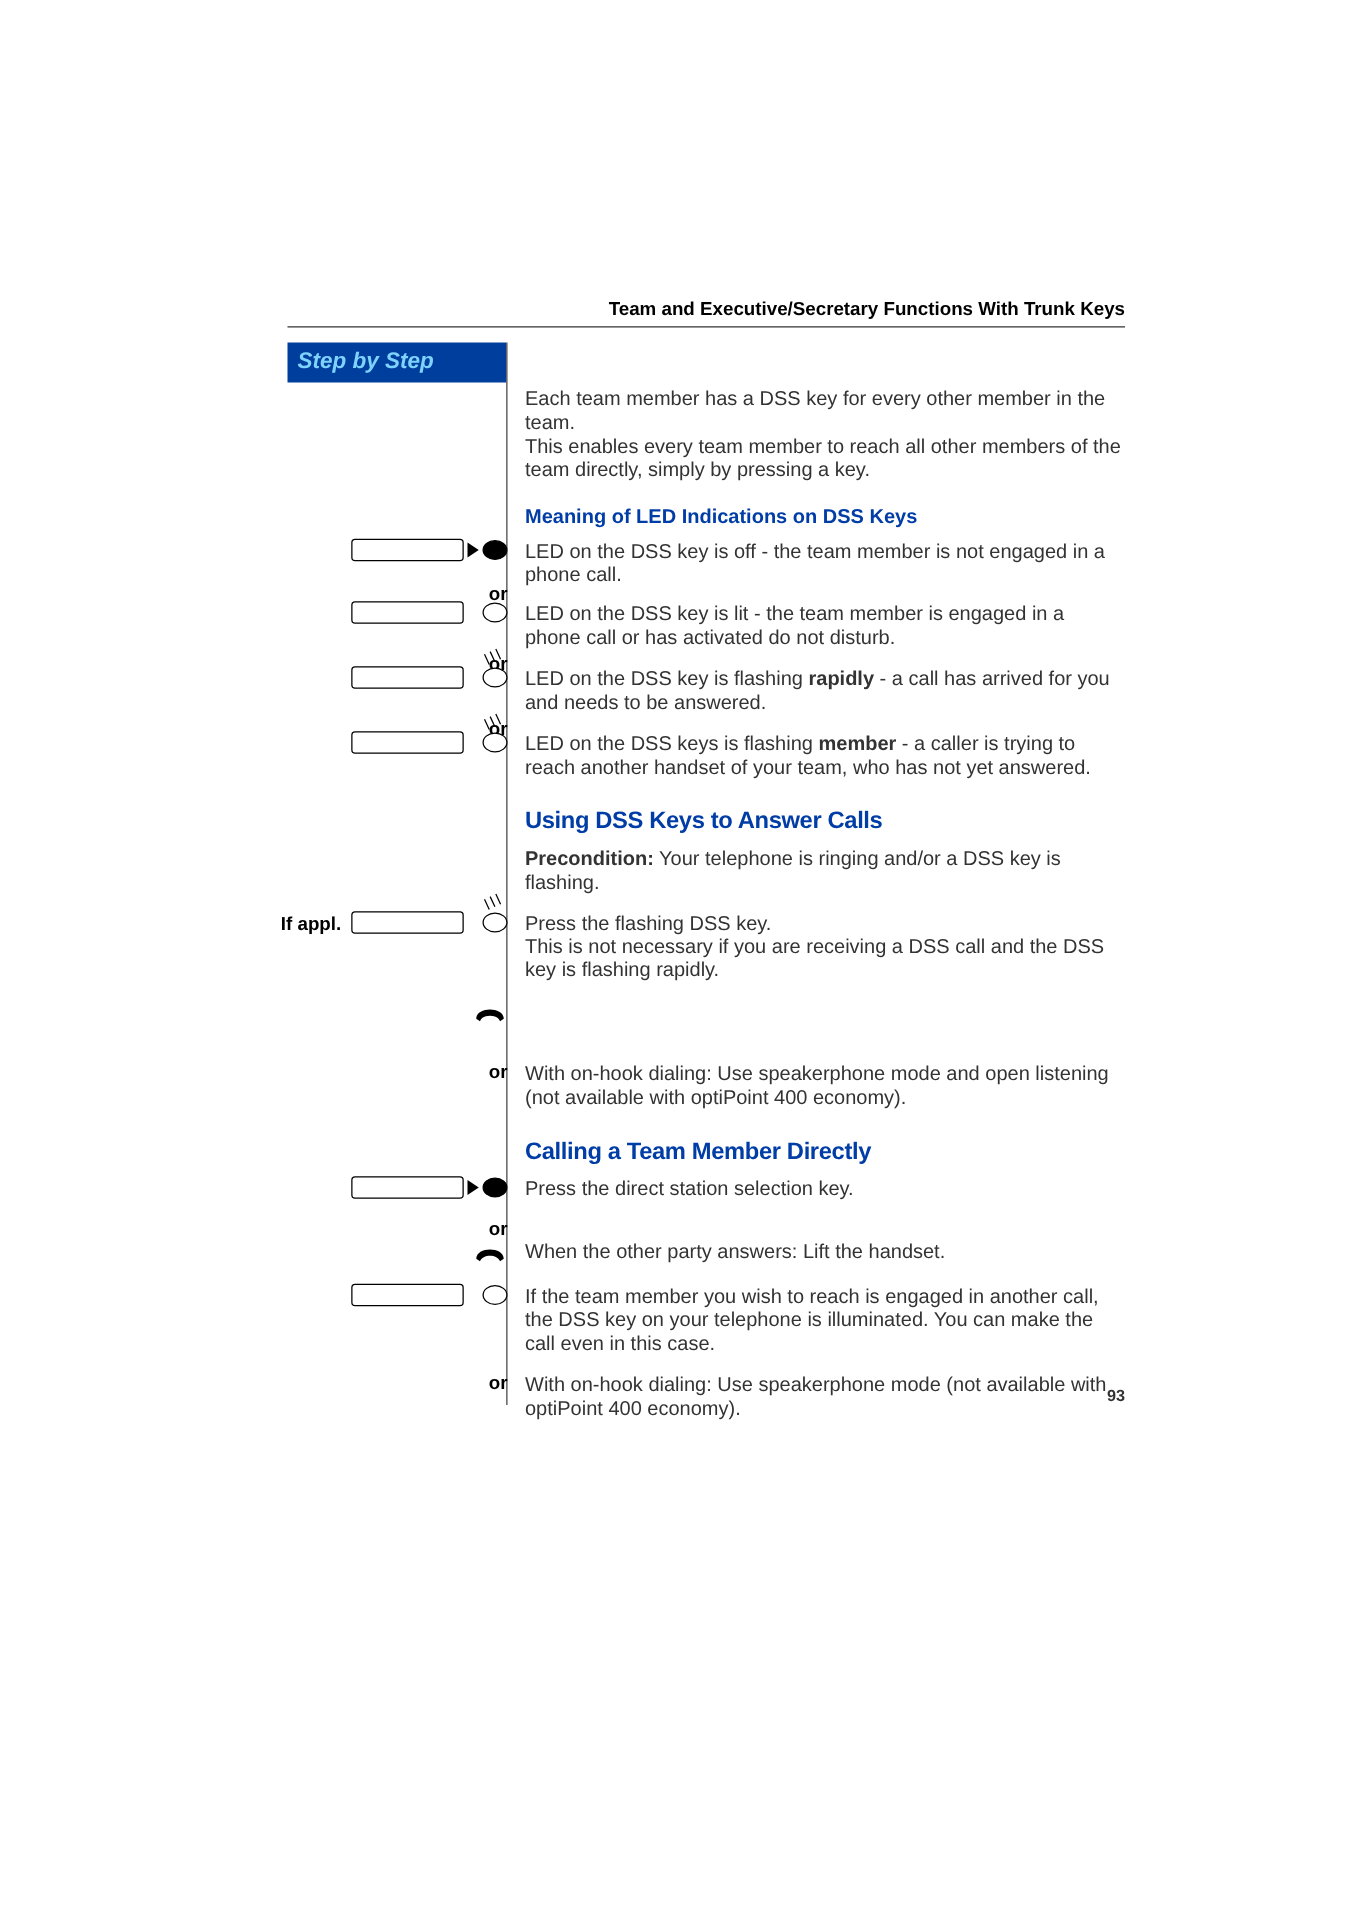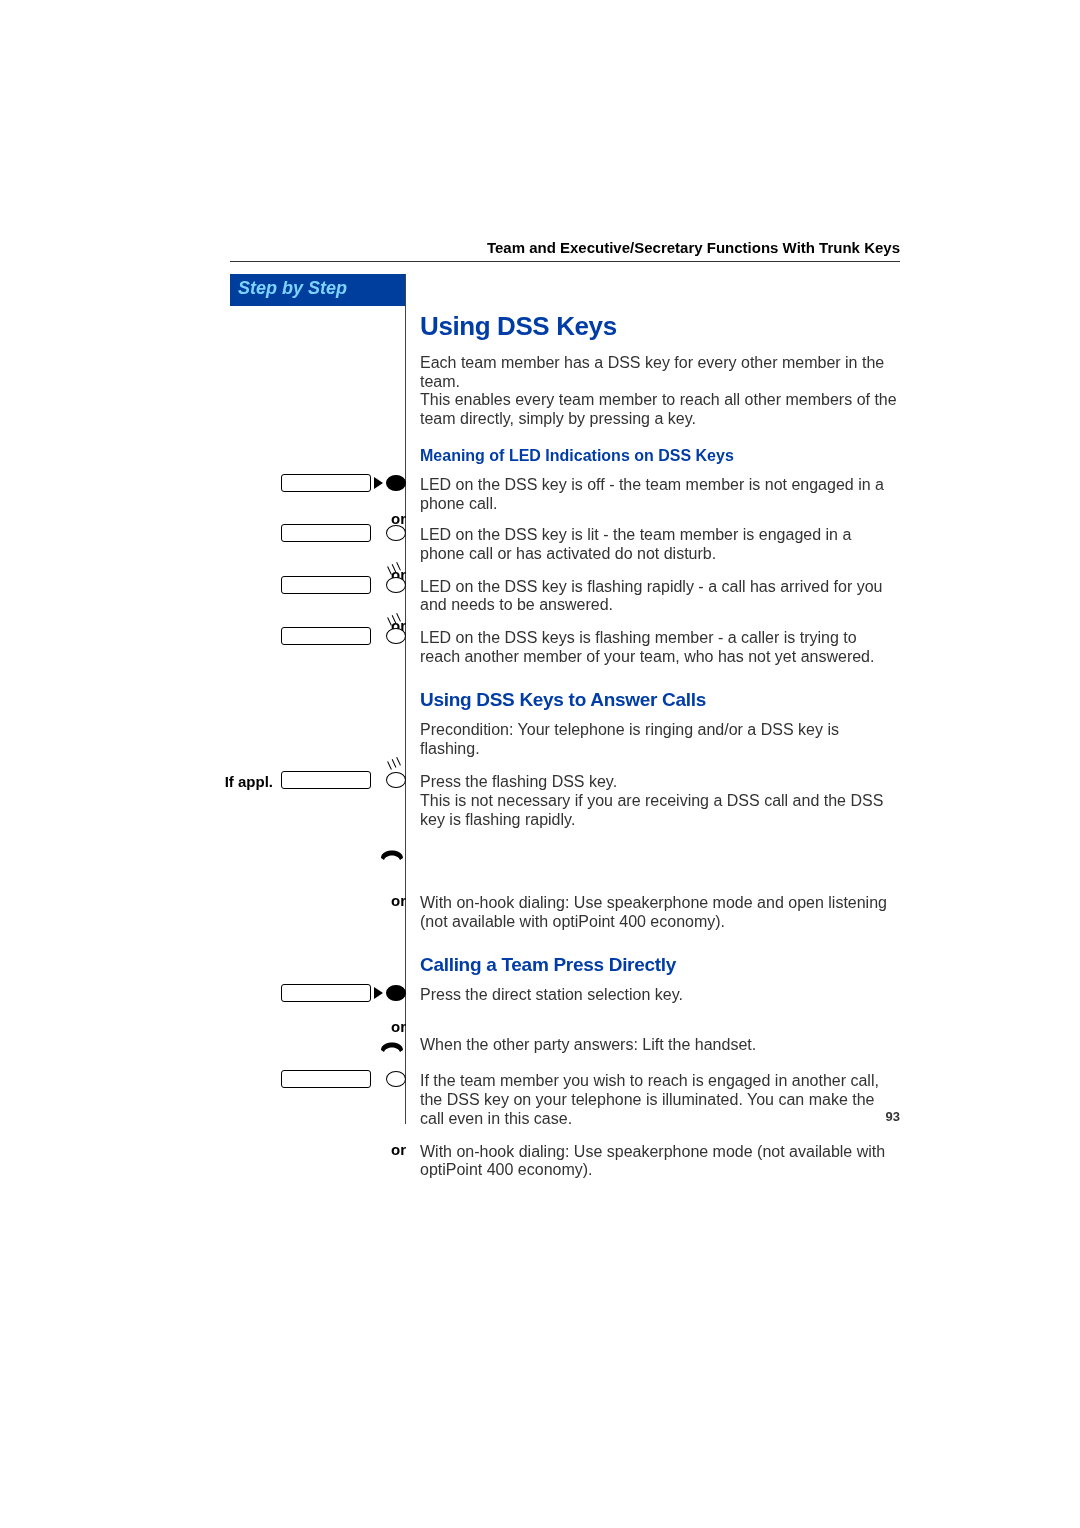--- a/index.html
+++ b/index.html
@@ -89,21 +89,21 @@
   .h3 {
     color: var(--headline-blue);
     font-size: 16px;
     font-weight: bold;
     margin: 18px 0 10px 0;
   }
   p { margin: 0 0 0 0; }
   .block { position: relative; min-height: 36px; }
   .block + .block { margin-top: 12px; }
   .txt { }
-  .bold { font-weight: normal; }
+  .bold { font-weight: bold; }
   
   .gutter {
     position: absolute;
     right: calc(100% + 14px); 
     width: 200px;
     display: flex;
     justify-content: flex-end;
     align-items: center;
     gap: 8px;
   }
@@ -190,21 +190,20 @@
   <div class="running-head">Team and Executive/Secretary Functions With Trunk Keys</div>
   <div class="rule"></div>
 
   <div class="sidebar">
     <div class="sidebar-header">Step by Step</div>
   </div>
   <div class="vline"></div>
 
   <div class="content">
 
-    <div class="h1">Using DSS Keys</div>
 
     <p class="txt" style="white-space:pre-line">Each team member has a DSS key for every other member in the team.
 This enables every team member to reach all other members of the team directly, simply by pressing a key.</p>
 
     <div class="h3">Meaning of LED Indications on DSS Keys</div>
 
     <div class="block">
       <div class="gutter top0">
         <span class="key">
           <span class="key-rect"></span>
@@ -265,21 +264,21 @@
         <span class="flash-col">
           <span class="flash-marks"></span>
           <span class="key">
             <span class="key-rect"></span>
               <span class="key-arrow hollow"></span>
               <span class="lamp"></span>
           </span>
         </span>
       </div>
       <p class="txt">
-        <span>LED on the DSS keys is flashing </span><span class="bold">member</span><span> - a caller is trying to reach another member of your team, who has not yet answered.</span>
+        <span>LED on the DSS keys is flashing </span><span class="bold">member</span><span> - a caller is trying to reach another handset of your team, who has not yet answered.</span>
       </p>
     </div>
 
     <div class="h2">Using DSS Keys to Answer Calls</div>
 
     <p class="txt">
       <span class="bold">Precondition:</span><span> Your telephone is ringing and/or a DSS key is flashing.</span>
     </p>
 
     <div class="block" style="margin-top:14px">
@@ -308,21 +307,21 @@
       </div>
     </div>
 
     <div class="block" style="margin-top:14px">
       <div class="gutter top0">
         <span class="gutter-label">or</span>
       </div>
       <p class="txt">With on-hook dialing: Use speakerphone mode and open listening (not available with optiPoint 400 economy).</p>
     </div>
 
-    <div class="h2">Calling a Team Press Directly</div>
+    <div class="h2">Calling a Team Member Directly</div>
 
     <div class="block">
       <div class="gutter top0">
         <span class="key">
           <span class="key-rect"></span>
             <span class="key-arrow"></span>
             <span class="lamp lit"></span>
         </span>
       </div>
       <p class="txt">Press the direct station selection key.</p>

